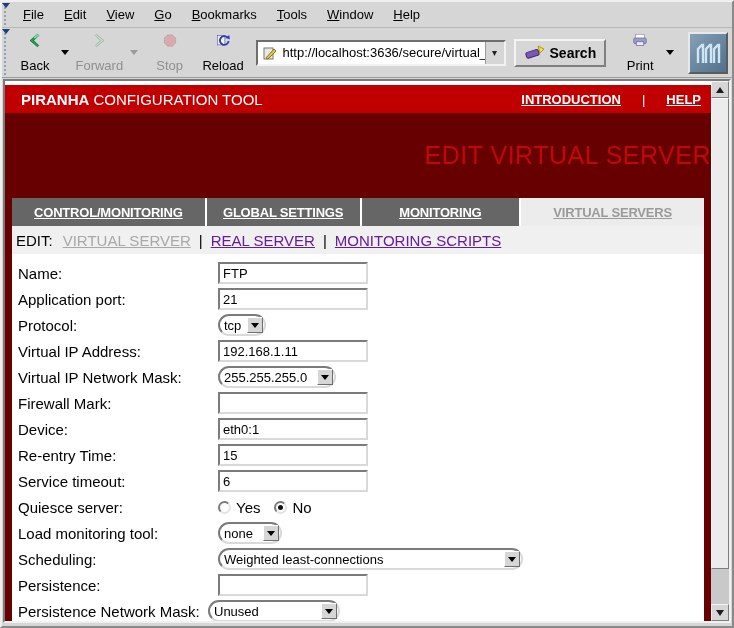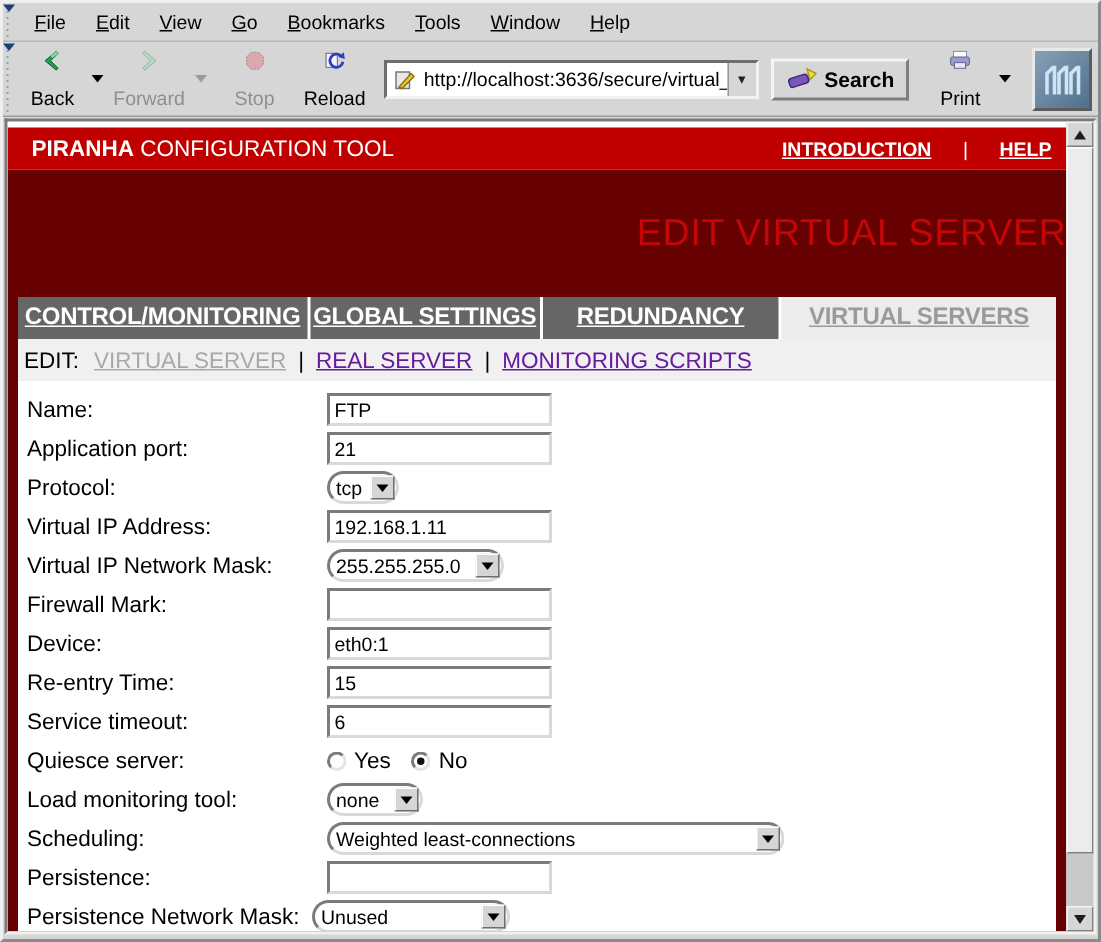--- a/index.html
+++ b/index.html
@@ -73,21 +73,21 @@
   .hdr-sep { color:#fff; margin:0 5px; font-size:13px; }
 
   .maroon { height:85px; background:#670000; flex:none; padding:28px 0 0 21px; }
   .page-title { color:#c40606; font-size:25px; letter-spacing:0.5px;text-align:right; }
 
   .band { flex:1; background:#670000; padding:0 7px; display:flex; flex-direction:column; overflow:hidden; }
   .content { flex:1; background:#fff; display:flex; flex-direction:column; overflow:hidden; }
 
   
   .tabs { height:28px; background:#fff; display:flex; flex:none; }
-  .tab { background:#666666; color:#fff; font-weight:bold; font-size:16px; text-decoration:underline;
+  .tab { background:#666666; color:#fff; font-weight:bold; font-size:13px; text-decoration:underline;
          display:flex; align-items:center; justify-content:center; margin-right:2px; letter-spacing:-0.2px; }
   .tab.t0 { width:193px; } .tab.t1 { width:153px; } .tab.t2 { width:158px; } .tab.t3 { width:183px; margin-right:0; }
   .tab.active { background:#ececec; color:#9a9a9a; }
 
   
   .subnav { height:28px; background:#f0f0f0; display:flex; align-items:center; padding-left:4px;
             font-size:15px; flex:none; }
   .subnav .prefix { color:#000; margin-right:6px; }
   .subnav a { text-decoration:underline; margin:0 4px; }
   .subnav .current { color:#a8a8a8; }
@@ -242,21 +242,21 @@
       <div class="maroon">
         <div class="page-title">EDIT VIRTUAL SERVER</div>
       </div>
 
       <div class="band">
         <div class="content">
 
           <div class="tabs">
             <a class="tab t0">CONTROL/MONITORING</a>
             <a class="tab t1">GLOBAL SETTINGS</a>
-            <a class="tab t2">REDUNDANCY</a>
+            <a class="tab t2">MONITORING</a>
             <a class="tab t3 active">VIRTUAL SERVERS</a>
           </div>
 
           <div class="subnav">
             <span class="prefix">EDIT:</span>
             <a class="current">VIRTUAL SERVER</a>
             <span class="sep">|</span>
             <a class="lnk">REAL SERVER</a>
             <span class="sep">|</span>
             <a class="lnk">MONITORING SCRIPTS</a>

